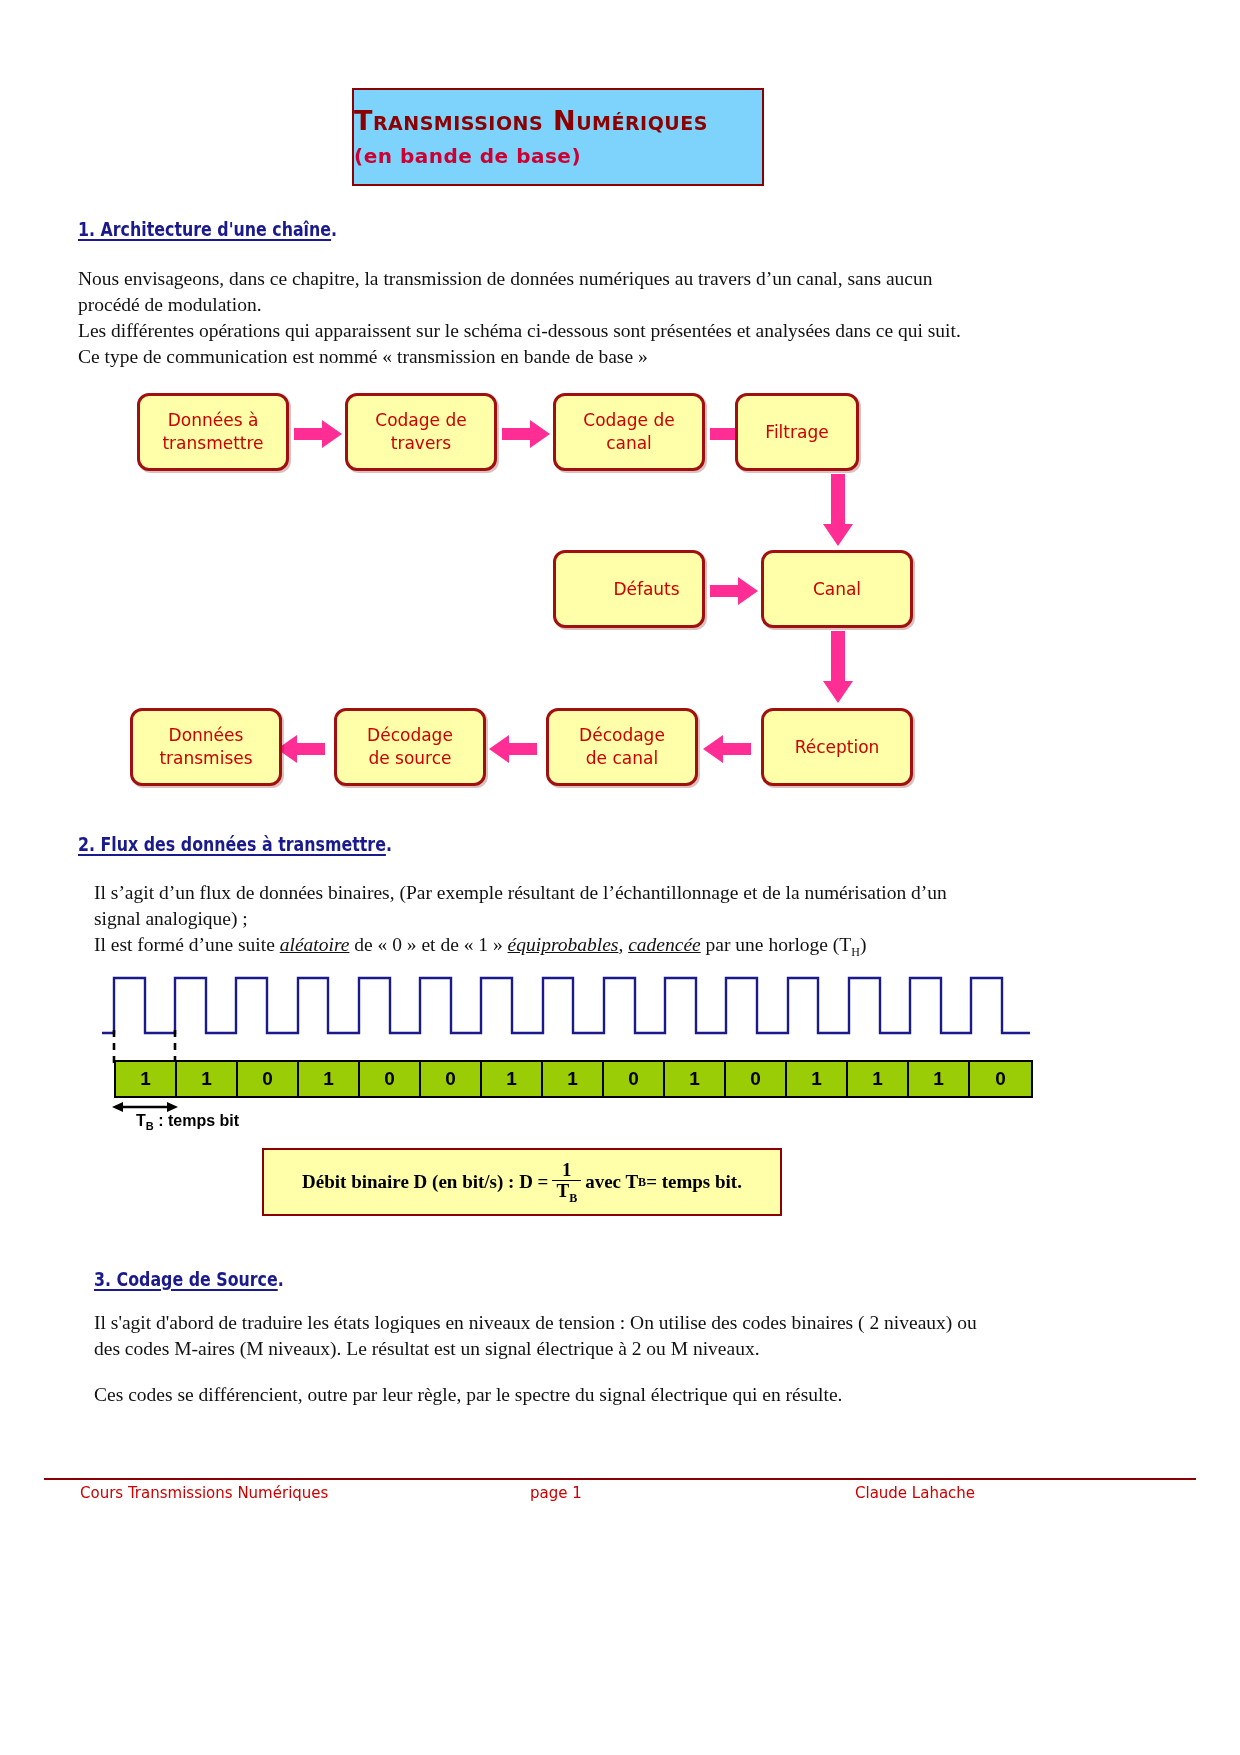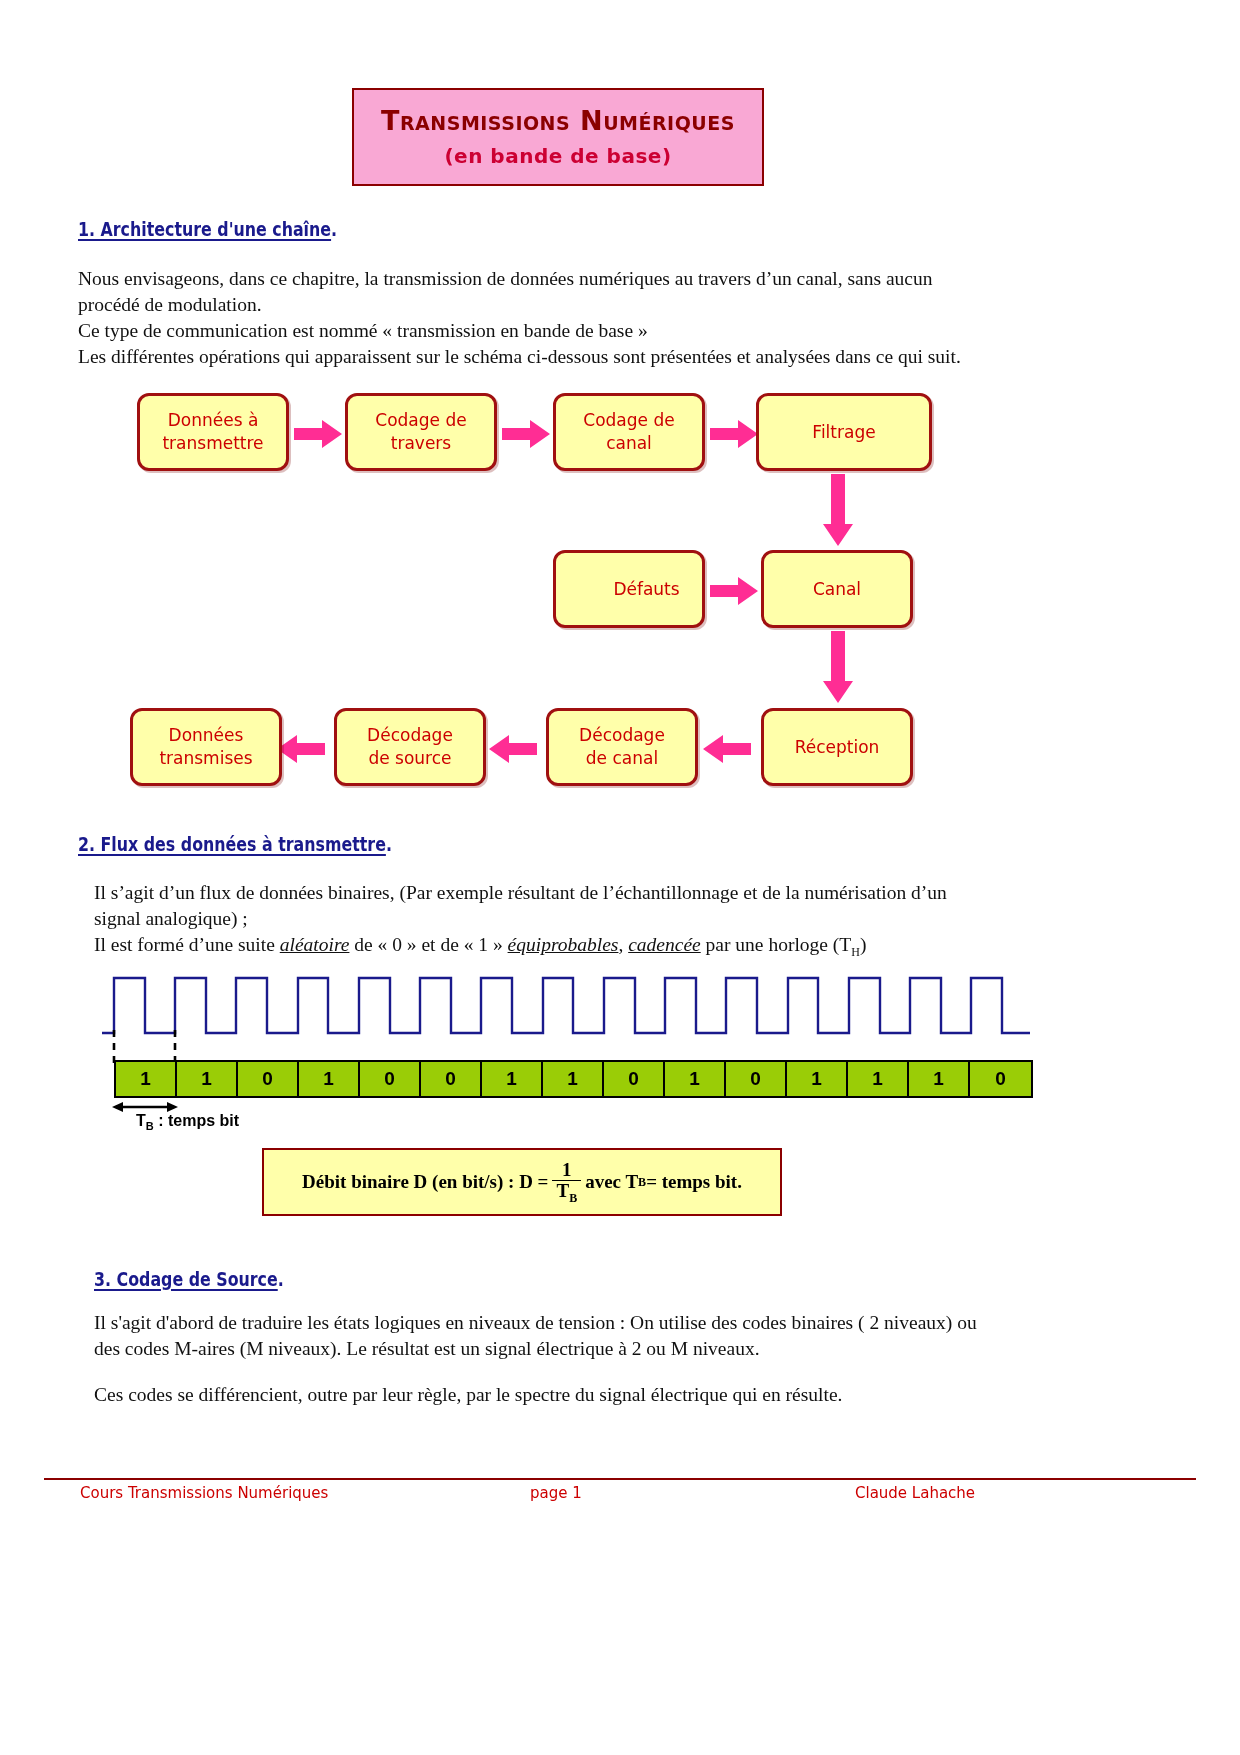--- a/index.html
+++ b/index.html
@@ -9,22 +9,22 @@
     font-family:"Liberation Serif", serif;
     color:#000000;
     position:relative;
     overflow:hidden;
   }
   .page{position:absolute;left:0;top:0;width:1240px;height:1755px;}
 
   
   .title-box{
     position:absolute;left:352px;top:88px;width:412px;height:98px;
-    background:#f9a8d4;border:2px solid #8b0000;box-sizing:border-box;
-    display:flex;flex-direction:column;align-items:center;justify-content:center;
+    background:#7dd3fc;border:2px solid #8b0000;box-sizing:border-box;
+    display:flex;flex-direction:column;justify-content:center;
   }
   .title-main{
     font-family:"DejaVu Sans", sans-serif;
     color:#8b0000;font-weight:bold;font-size:27px;letter-spacing:.5px;
     font-variant:small-caps;
     line-height:1.1;
   }
   .title-sub{
     font-family:"DejaVu Sans", sans-serif;
     color:#cc0033;font-weight:bold;font-size:20px;margin-top:9px;letter-spacing:.5px;
@@ -111,22 +111,22 @@
     <div class="title-sub">(en bande de base)</div>
   </div>
 
   <div class="sec-h" style="left:78px;top:217px;">
     <span class="u">1. Architecture d'une chaîne</span><span>.</span>
   </div>
 
   <div class="para" style="left:78px;top:266px;width:960px;">
     <div>Nous envisageons, dans ce chapitre, la transmission de données numériques au travers d’un canal, sans aucun</div>
     <div>procédé de modulation.</div>
+    <div>Les différentes opérations qui apparaissent sur le schéma ci-dessous sont présentées et analysées dans ce qui suit.</div>
     <div>Ce type de communication est nommé « transmission en bande de base »</div>
-    <div>Les différentes opérations qui apparaissent sur le schéma ci-dessous sont présentées et analysées dans ce qui suit.</div>
   </div>
 
   <div>
 
     <div class="fbox" style="left:137px;top:393px;width:152px;height:78px;">
       <div>
         <div>Données à</div>
         <div>transmettre</div>
       </div>
     </div>
@@ -150,21 +150,21 @@
       <div>
         <div>Codage de</div>
         <div>canal</div>
       </div>
     </div>
 
     <svg class="arrow-r" style="left:710px;top:420px;" width="50" height="28">
       <polygon points="0,8 28,8 28,0 48,14 28,28 28,20 0,20" fill="#ff2d94"></polygon>
     </svg>
 
-    <div class="fbox" style="left:756px;top:393px;width:176px;height:78px;">
+    <div class="fbox" style="left:735px;top:393px;width:124px;height:78px;">
       <div>
         <div>Filtrage</div>
       </div>
     </div>
 
     <svg class="arrow-d" style="left:823px;top:474px;" width="30" height="74">
       <polygon points="8,0 22,0 22,50 30,50 15,72 0,50 8,50" fill="#ff2d94"></polygon>
     </svg>
 
     <div class="fbox" style="left:553px;top:550px;width:152px;height:78px;padding-left:35px;">

